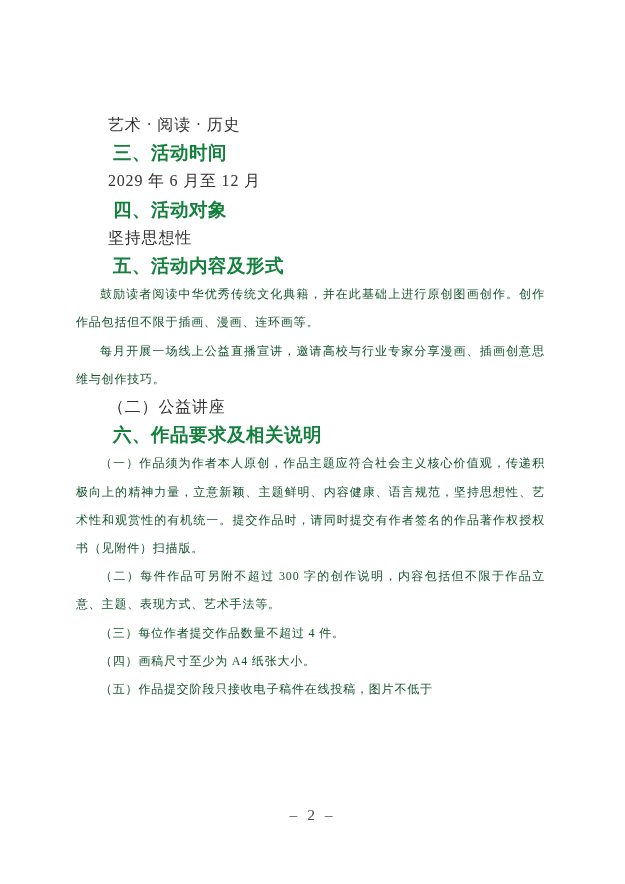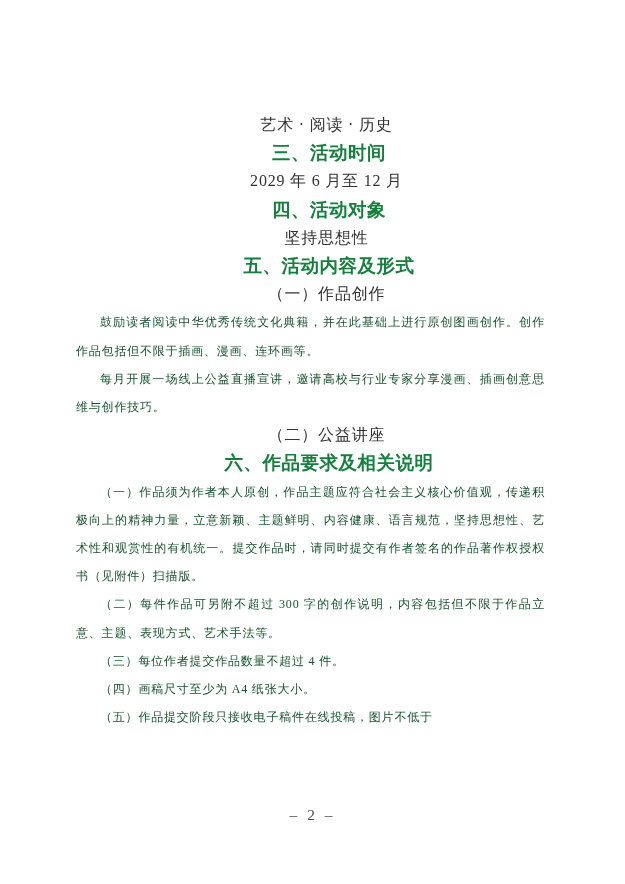--- a/index.html
+++ b/index.html
@@ -20,21 +20,20 @@
     position: absolute;
     left: 76px;
     top: 111px;
     width: 469px;
   }
   .blk {
     margin: 0;
     padding: 0;
     text-indent: 2em;
     line-height: 28.2px;
-    text-align: center;
   }
   .blk-heading {
     font-family: "Liberation Sans", sans-serif;
     font-weight: 700;
     font-size: 18.5px;
     color: #15803d;
     letter-spacing: 0.5px;
   }
   .blk-line {
     font-size: 16px;
@@ -63,21 +62,20 @@
 <body>
 
 <div class="page">
   <div class="content">
       <div class="blk blk-line">艺术 · 阅读 · 历史</div>
       <div class="blk blk-heading">三、活动时间</div>
       <div class="blk blk-line">2029 年 6 月至 12 月</div>
       <div class="blk blk-heading">四、活动对象</div>
       <div class="blk blk-line">坚持思想性</div>
       <div class="blk blk-heading">五、活动内容及形式</div>
-      <div class="blk blk-line">（一）作品创作</div>
       <div class="blk blk-paragraph">鼓励读者阅读中华优秀传统文化典籍，并在此基础上进行原创图画创作。创作作品包括但不限于插画、漫画、连环画等。</div>
       <div class="blk blk-paragraph">每月开展一场线上公益直播宣讲，邀请高校与行业专家分享漫画、插画创意思维与创作技巧。</div>
       <div class="blk blk-line">（二）公益讲座</div>
       <div class="blk blk-heading">六、作品要求及相关说明</div>
       <div class="blk blk-paragraph">（一）作品须为作者本人原创，作品主题应符合社会主义核心价值观，传递积极向上的精神力量，立意新颖、主题鲜明、内容健康、语言规范，坚持思想性、艺术性和观赏性的有机统一。提交作品时，请同时提交有作者签名的作品著作权授权书（见附件）扫描版。</div>
       <div class="blk blk-paragraph">（二）每件作品可另附不超过 300 字的创作说明，内容包括但不限于作品立意、主题、表现方式、艺术手法等。</div>
       <div class="blk blk-paragraph">（三）每位作者提交作品数量不超过 4 件。</div>
       <div class="blk blk-paragraph">（四）画稿尺寸至少为 A4 纸张大小。</div>
       <div class="blk blk-paragraph">（五）作品提交阶段只接收电子稿件在线投稿，图片不低于</div>
     </div>

